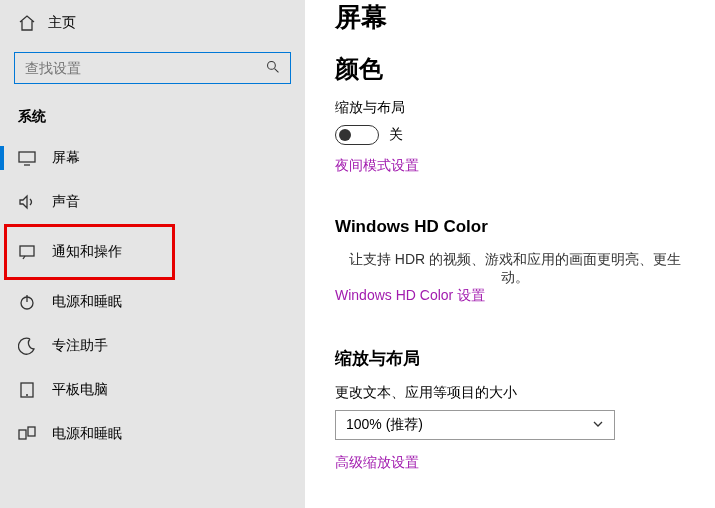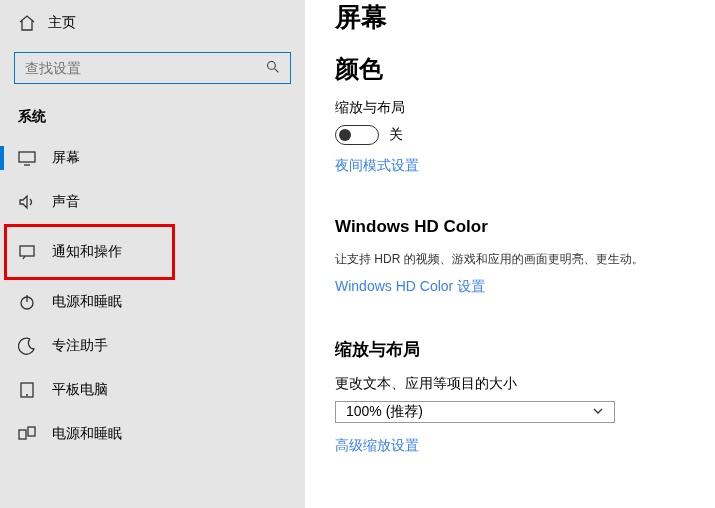--- a/index.html
+++ b/index.html
@@ -110,34 +110,34 @@
     cursor: pointer;
   }
   .toggle .knob {
     width: 12px; height: 12px;
     background: #333;
     border-radius: 50%;
     position: absolute;
     left: 3px; top: 3px;
   }
   .link {
-    color: #3b82f6;
+    color: #a21caf;
     font-size: 14px;
     cursor: pointer;
     margin-bottom: 24px;
     display: inline-block;
   }
   .desc {
-    font-size: 12px;
+    font-size: 14px;
     color: #333;
-    margin-bottom: 10px;
+    text-align: center;
   }
   .select-box {
     border: 1px solid #999;
-    height: 22px;
+    height: 30px;
     width: 280px;
     display: flex;
     align-items: center;
     justify-content: space-between;
     padding: 0 10px;
     margin-bottom: 14px;
     cursor: pointer;
   }
   .chev { font-size: 12px; color: #555;}
   svg { stroke: #333; stroke-width: 1.3; fill: none; }

